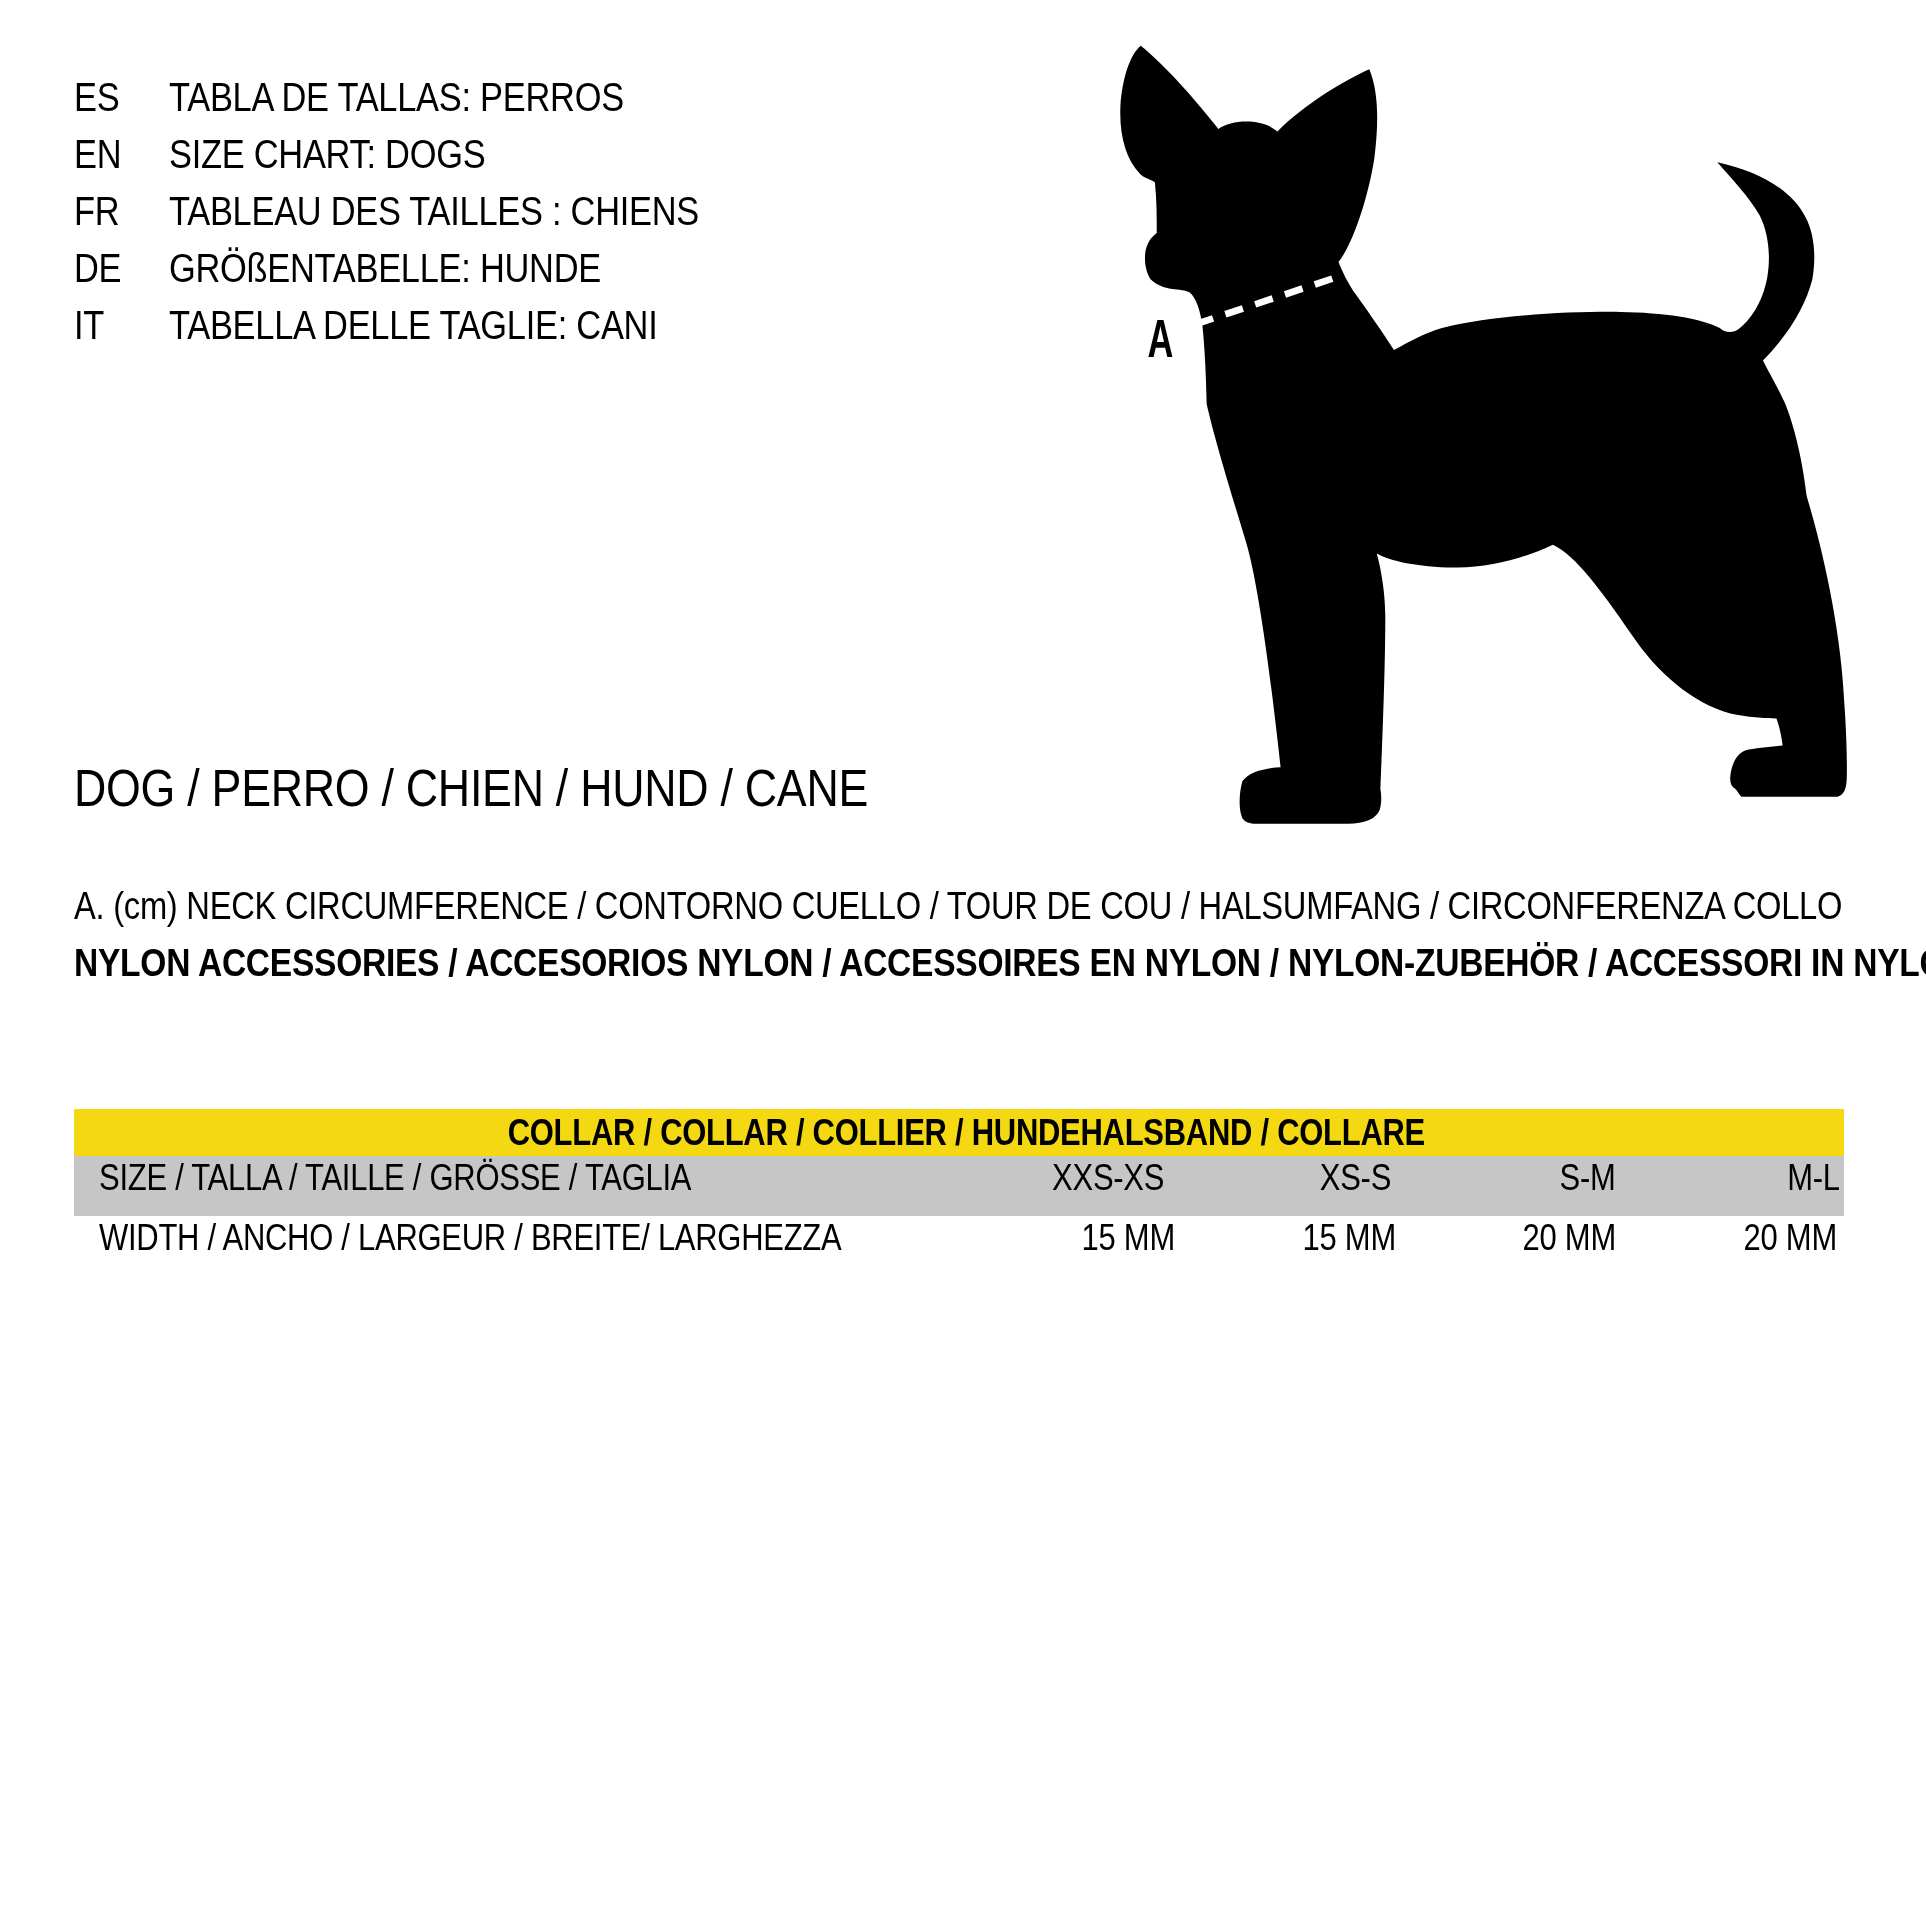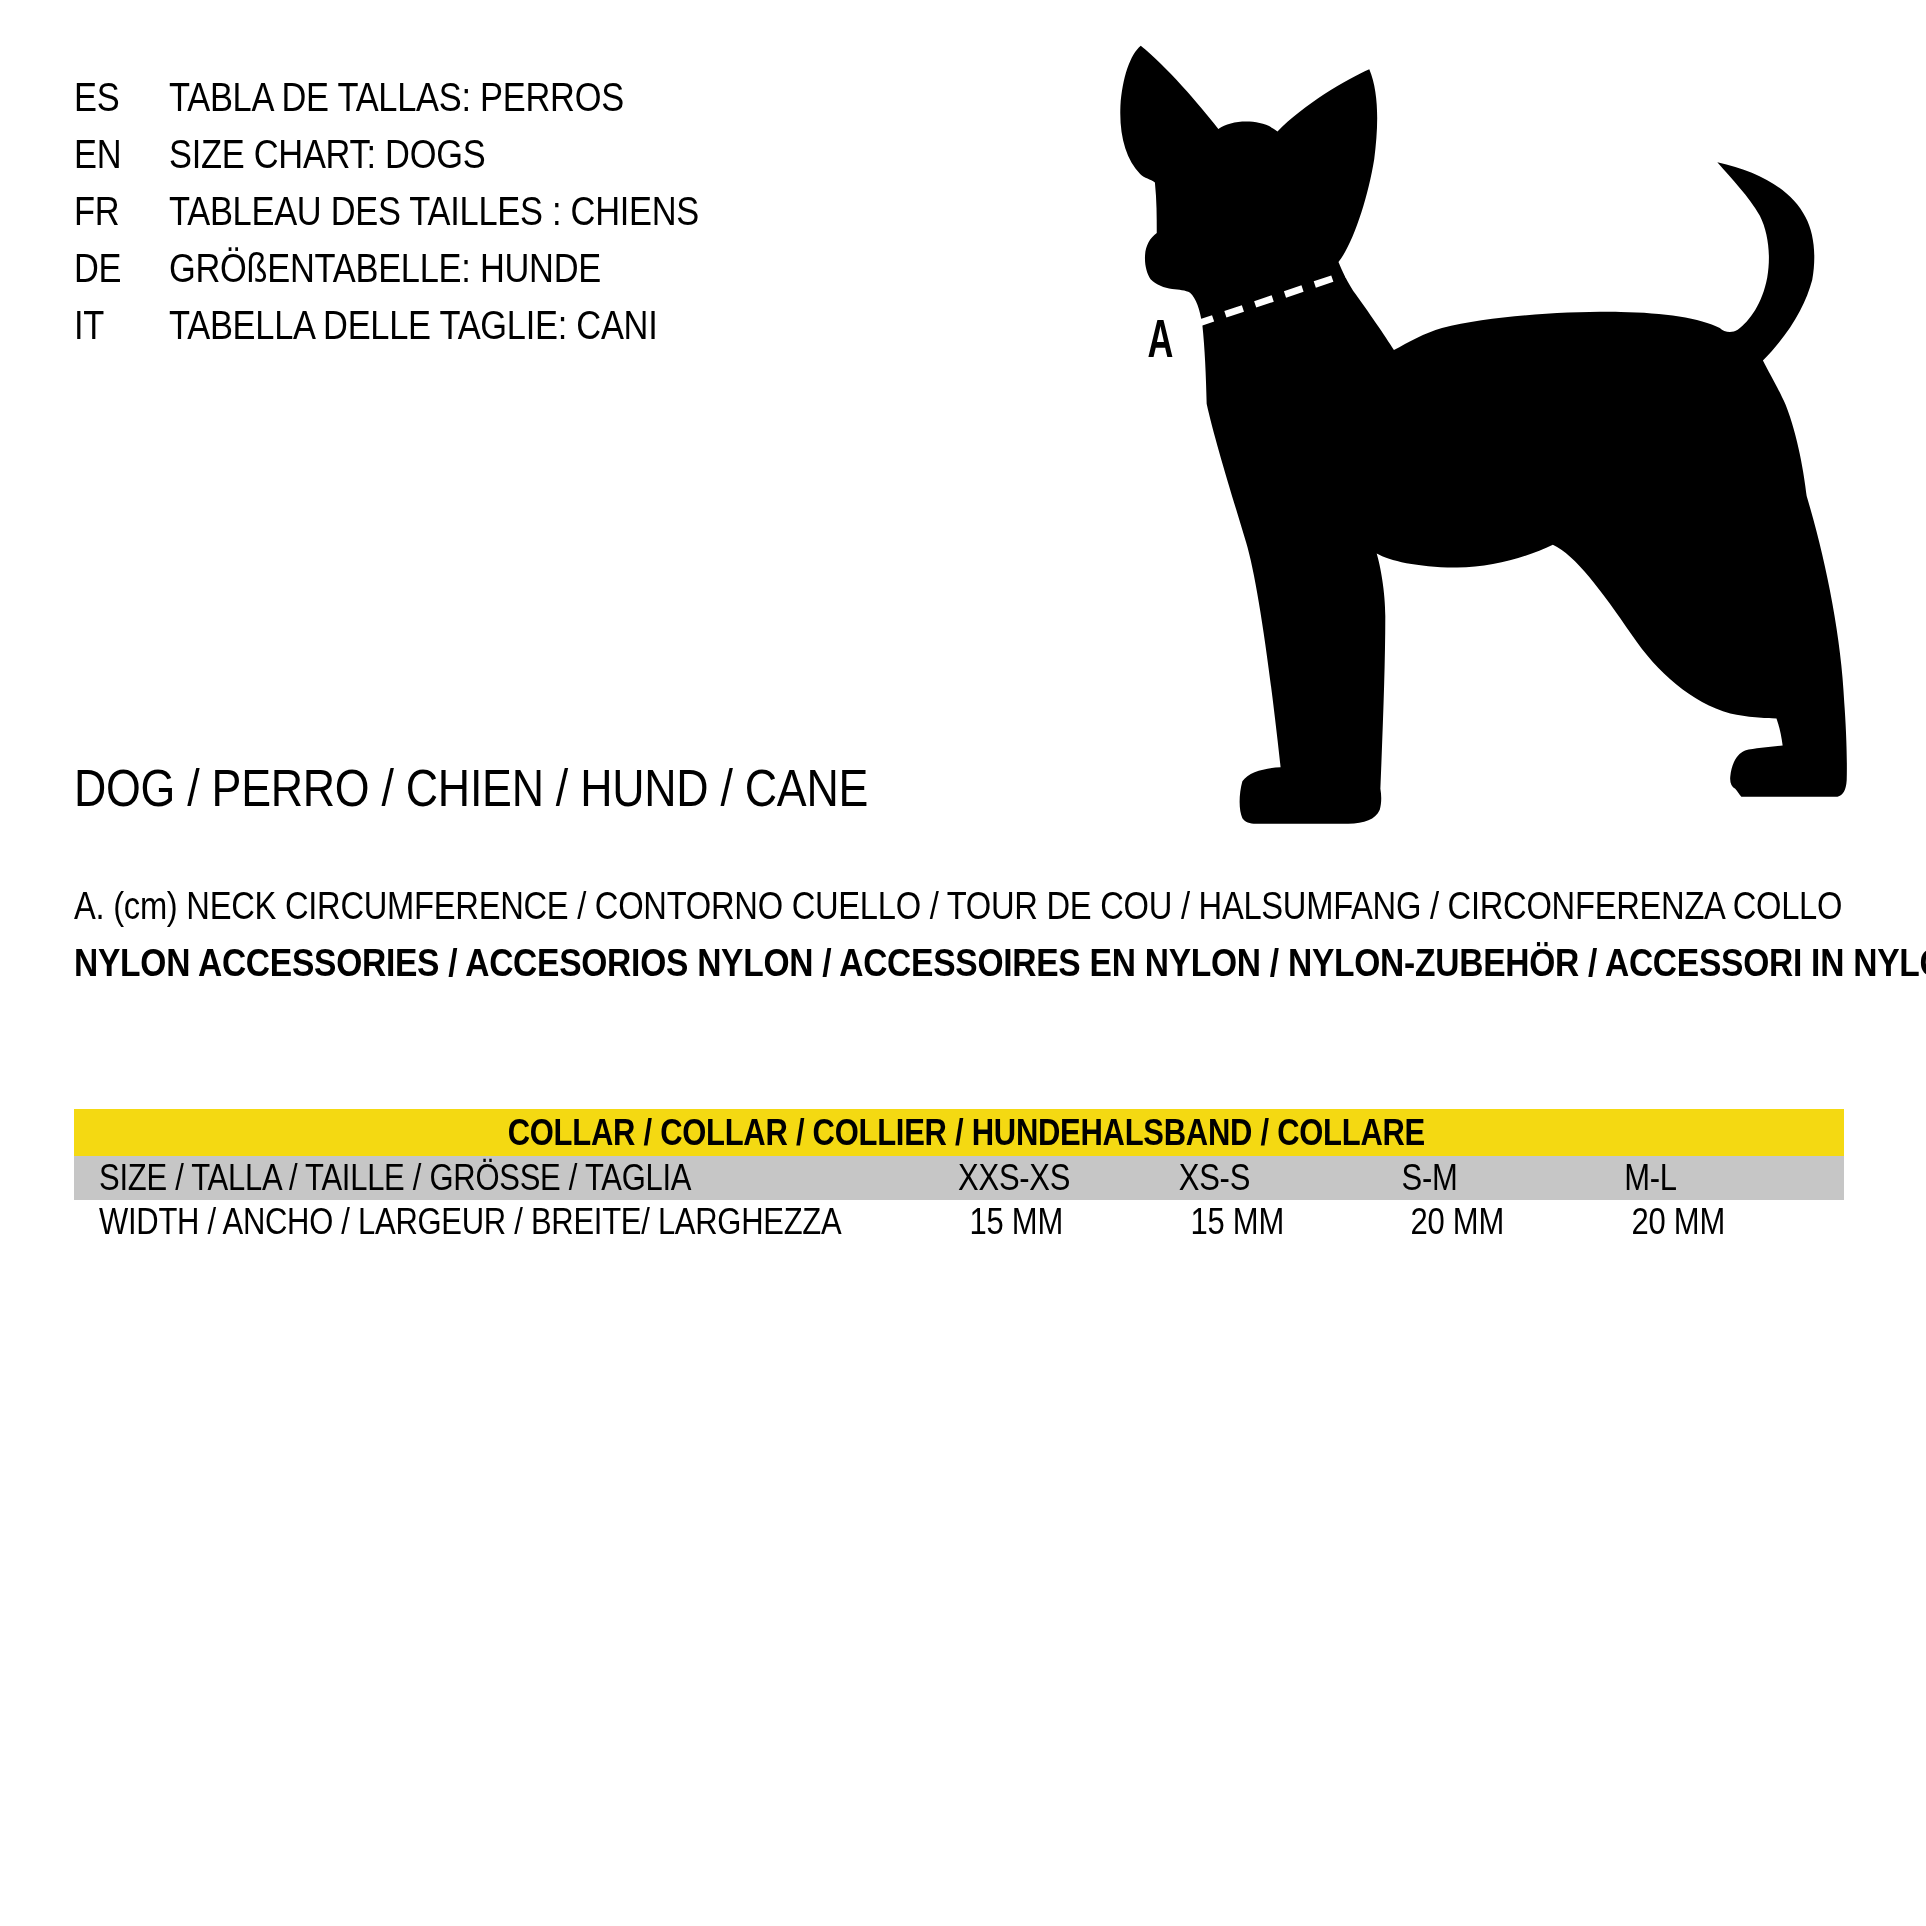--- a/index.html
+++ b/index.html
@@ -22,25 +22,25 @@
 
   
   .caption{position:absolute;left:74px;top:768px;font-size:52px;line-height:40px;font-weight:400;}
   .note1{position:absolute;left:74px;top:887px;font-size:38px;line-height:38px;font-weight:500;}
   .note2{position:absolute;left:74px;top:943px;font-size:39px;line-height:39px;font-weight:700;}
 
   
   .table{position:absolute;left:74px;top:1109px;width:1770px;}
   .t-header{height:47px;line-height:47px;text-align:center;font-size:36px;font-weight:700;}
   .t-row{display:flex;font-size:36px;font-weight:500;}
-  .t-row.r0{height:44px;line-height:44px;}
+  .t-row.r0{height:60px;line-height:44px;}
   .t-row.r1{height:44px;line-height:44px;}
   .t-row.r2{height:46px;line-height:46px;}
   .t-label{flex:0 0 850px;padding-left:25px;text-align:left;}
-  .t-cell{flex:1 1 0;text-align:left;text-decoration:underline;}
+  .t-cell{flex:1 1 0;text-align:right;text-decoration:underline;}
 </style>
 </head>
 <body>
 
 <div class="canvas">
 
   <div class="langs">
     <div class="lang-row">
       <span class="lang-code"><span class="cl">ES</span></span><span class="cl">TABLA DE TALLAS: PERROS</span>
     </div>

